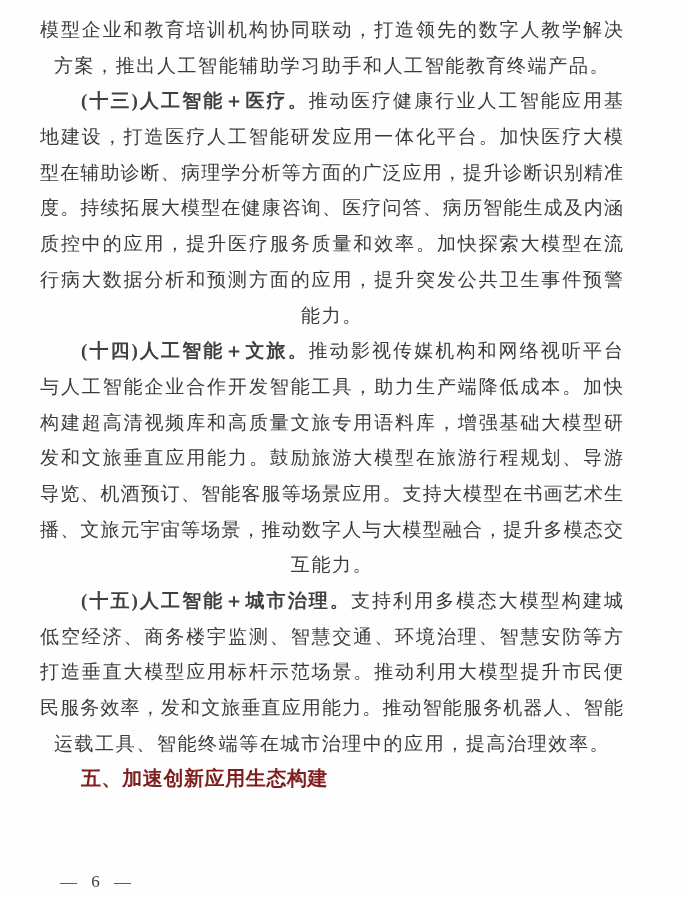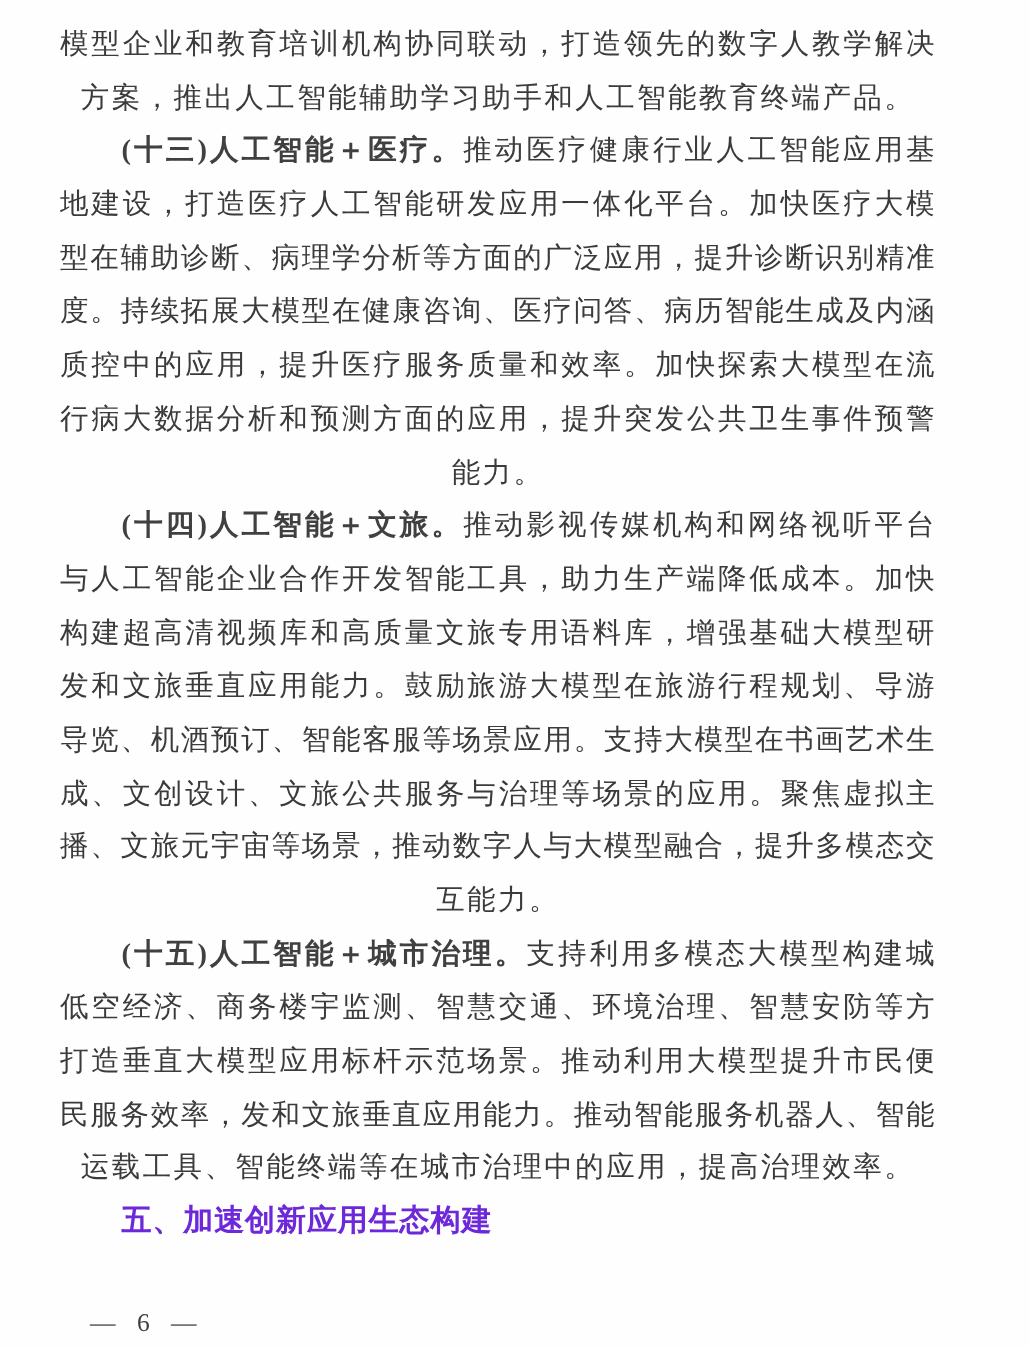--- a/index.html
+++ b/index.html
@@ -34,21 +34,21 @@
   .e { text-align: center; letter-spacing: 1.6px; }
   
   .ind { text-indent: 41px; }
   
   .lead { font-weight: bold; color: #404040; }
   
   .heading {
     font-family: Liberation Sans, sans-serif;
     font-weight: bold;
     font-size: 20px;
-    color: #6d28d9;
+    color: #7f1d1d;
     letter-spacing: 0.6px;
     text-indent: 41px;
     text-align: left;
   }
   .footer {
     position: absolute;
     left: 60px; top: 869px;
     height: 26px; line-height: 26px;
     font-size: 17px;
     color: #3f3f3f;
@@ -70,21 +70,20 @@
   <div class="line j">度。持续拓展大模型在健康咨询、医疗问答、病历智能生成及内涵</div>
   <div class="line j">质控中的应用，提升医疗服务质量和效率。加快探索大模型在流</div>
   <div class="line j">行病大数据分析和预测方面的应用，提升突发公共卫生事件预警</div>
   <div class="line e">能力。</div>
 
   <div class="line j ind"><span class="lead">(十四)人工智能＋文旅。</span><span>推动影视传媒机构和网络视听平台</span></div>
   <div class="line j">与人工智能企业合作开发智能工具，助力生产端降低成本。加快</div>
   <div class="line j">构建超高清视频库和高质量文旅专用语料库，增强基础大模型研</div>
   <div class="line j">发和文旅垂直应用能力。鼓励旅游大模型在旅游行程规划、导游</div>
   <div class="line j">导览、机酒预订、智能客服等场景应用。支持大模型在书画艺术生</div>
-  <div class="line j">成、文创设计、文旅公共服务与治理等场景的应用。聚焦虚拟主</div>
   <div class="line j">播、文旅元宇宙等场景，推动数字人与大模型融合，提升多模态交</div>
   <div class="line e">互能力。</div>
 
   <div class="line j ind"><span class="lead">(十五)人工智能＋城市治理。</span><span>支持利用多模态大模型构建城</span></div>
   <div class="line j">低空经济、商务楼宇监测、智慧交通、环境治理、智慧安防等方面，</div>
   <div class="line j">打造垂直大模型应用标杆示范场景。推动利用大模型提升市民便</div>
   <div class="line j">民服务效率，发和文旅垂直应用能力。推动智能服务机器人、智能</div>
   <div class="line e">运载工具、智能终端等在城市治理中的应用，提高治理效率。</div>
 
   <div class="line heading">五、加速创新应用生态构建</div>

